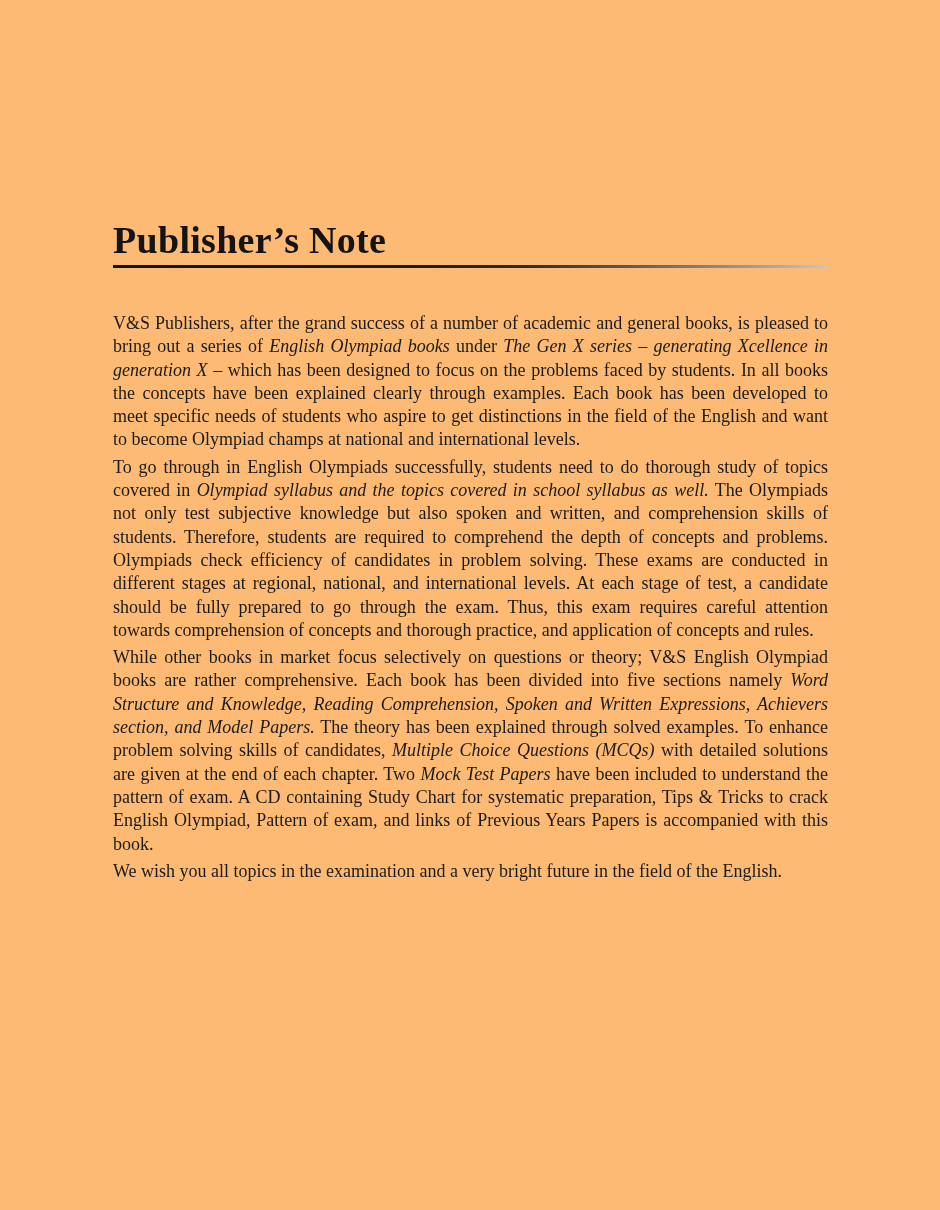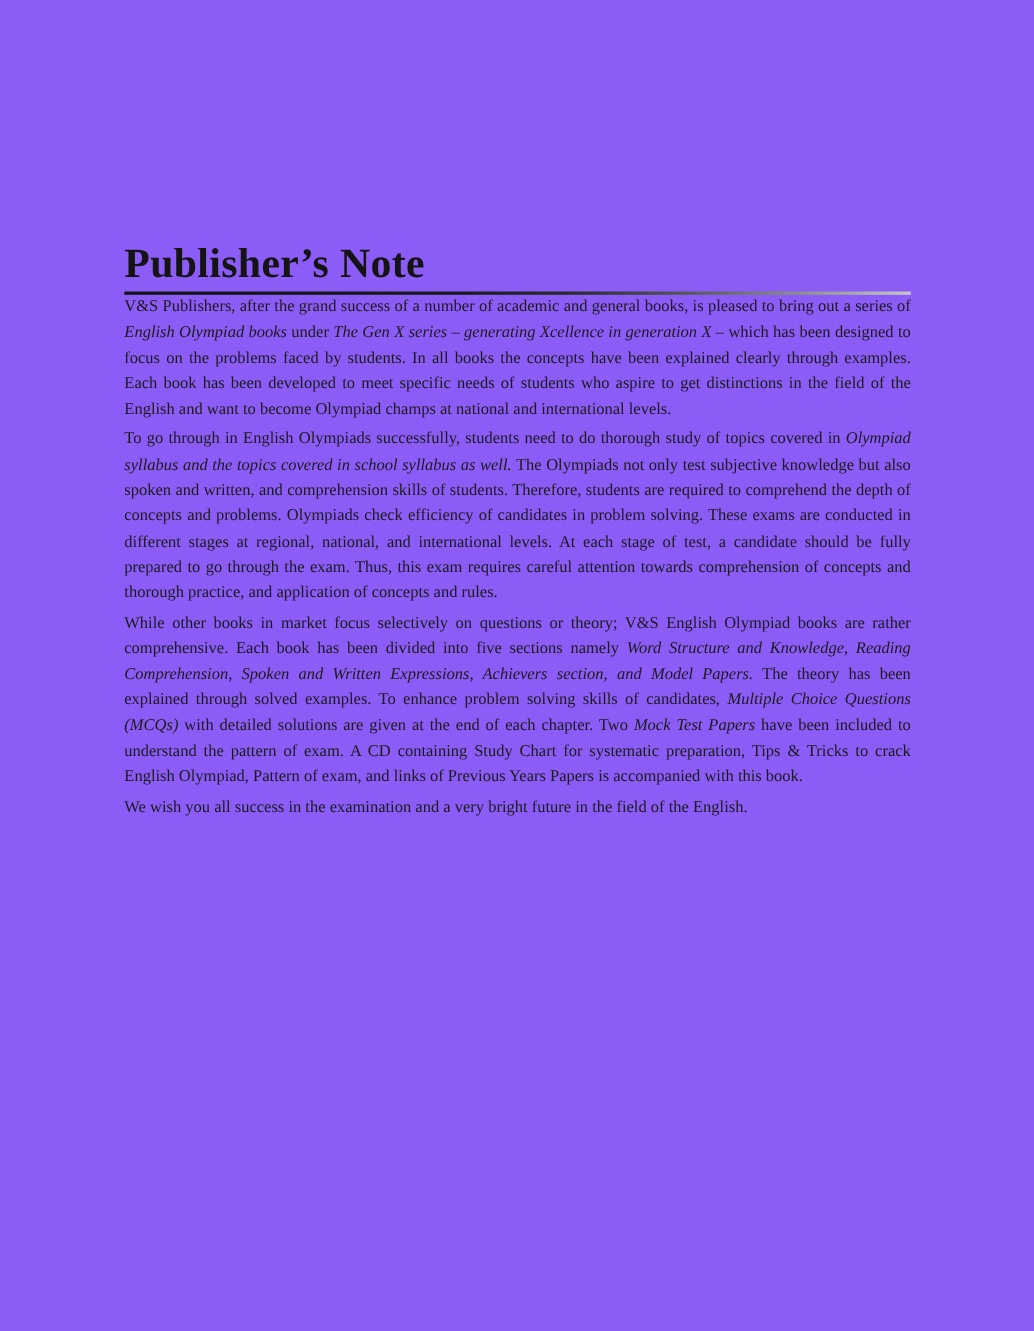--- a/index.html
+++ b/index.html
@@ -4,21 +4,21 @@
 <style>
   html, body {
     margin: 0;
     padding: 0;
     background: #ffffff;
   }
   .page {
     position: relative;
     width: 940px;
     height: 1210px;
-    background: #8b5cf6;
+    background: #fdba74;
     overflow: hidden;
     font-family: "Liberation Serif", serif;
   }
   .content {
     position: absolute;
     left: 113px;
     top: 221px;
     width: 715px;
   }
   .note-title {
@@ -31,22 +31,23 @@
     color: #141414;
   }
   .title-rule {
     margin-top: 6px;
     height: 3px;
     background: linear-gradient(to right,
       #141414 0%, #1b1b1b 42%, #2e2e2e 58%,
       #5a5a5a 72%, #8e8e8e 86%, #c6c6c6 100%);
   }
   .note-body {
+    margin-top: 44px;
     color: #1b1b1b;
-    font-size: 15px;
+    font-size: 18px;
     line-height: 23.3px;
   }
   .note-body p {
     margin: 0 0 4px 0;
     text-align: justify;
   }
   .note-body i {
     font-style: italic;
   }
 </style>
@@ -56,16 +57,16 @@
 <div class="page">
   <div class="content">
     <header>
       <h1 class="note-title">Publisher’s Note</h1>
       <div class="title-rule"></div>
     </header>
     <main class="note-body">
       <p><span>V&amp;S Publishers, after the grand success of a number of academic and general books, is pleased to bring out a series of </span><i>English Olympiad books</i><span> under </span><i>The Gen X series – generating Xcellence in generation X</i><span> – which has been designed to focus on the problems faced by students. In all books the concepts have been explained clearly through examples. Each book has been developed to meet specific needs of students who aspire to get distinctions in the field of the English and want to become Olympiad champs at national and international levels.</span></p>
       <p><span>To go through in English Olympiads successfully, students need to do thorough study of topics covered in </span><i>Olympiad syllabus and the topics covered in school syllabus as well.</i><span> The Olympiads not only test subjective knowledge but also spoken and written, and comprehension skills of students. Therefore, students are required to comprehend the depth of concepts and problems. Olympiads check efficiency of candidates in problem solving. These exams are conducted in different stages at regional, national, and international levels. At each stage of test, a candidate should be fully prepared to go through the exam. Thus, this exam requires careful attention towards comprehension of concepts and thorough practice, and application of concepts and rules.</span></p>
       <p><span>While other books in market focus selectively on questions or theory; V&amp;S English Olympiad books are rather comprehensive. Each book has been divided into five sections namely </span><i>Word Structure and Knowledge, Reading Comprehension, Spoken and Written Expressions, Achievers section, and Model Papers.</i><span> The theory has been explained through solved examples. To enhance problem solving skills of candidates, </span><i>Multiple Choice Questions (MCQs)</i><span> with detailed solutions are given at the end of each chapter. Two </span><i>Mock Test Papers</i><span> have been included to understand the pattern of exam. A CD containing Study Chart for systematic preparation, Tips &amp; Tricks to crack English Olympiad, Pattern of exam, and links of Previous Years Papers is accompanied with this book.</span></p>
-      <p><span>We wish you all success in the examination and a very bright future in the field of the English.</span></p>
+      <p><span>We wish you all topics in the examination and a very bright future in the field of the English.</span></p>
     </main>
   </div>
 </div>
 
 </body></html>

